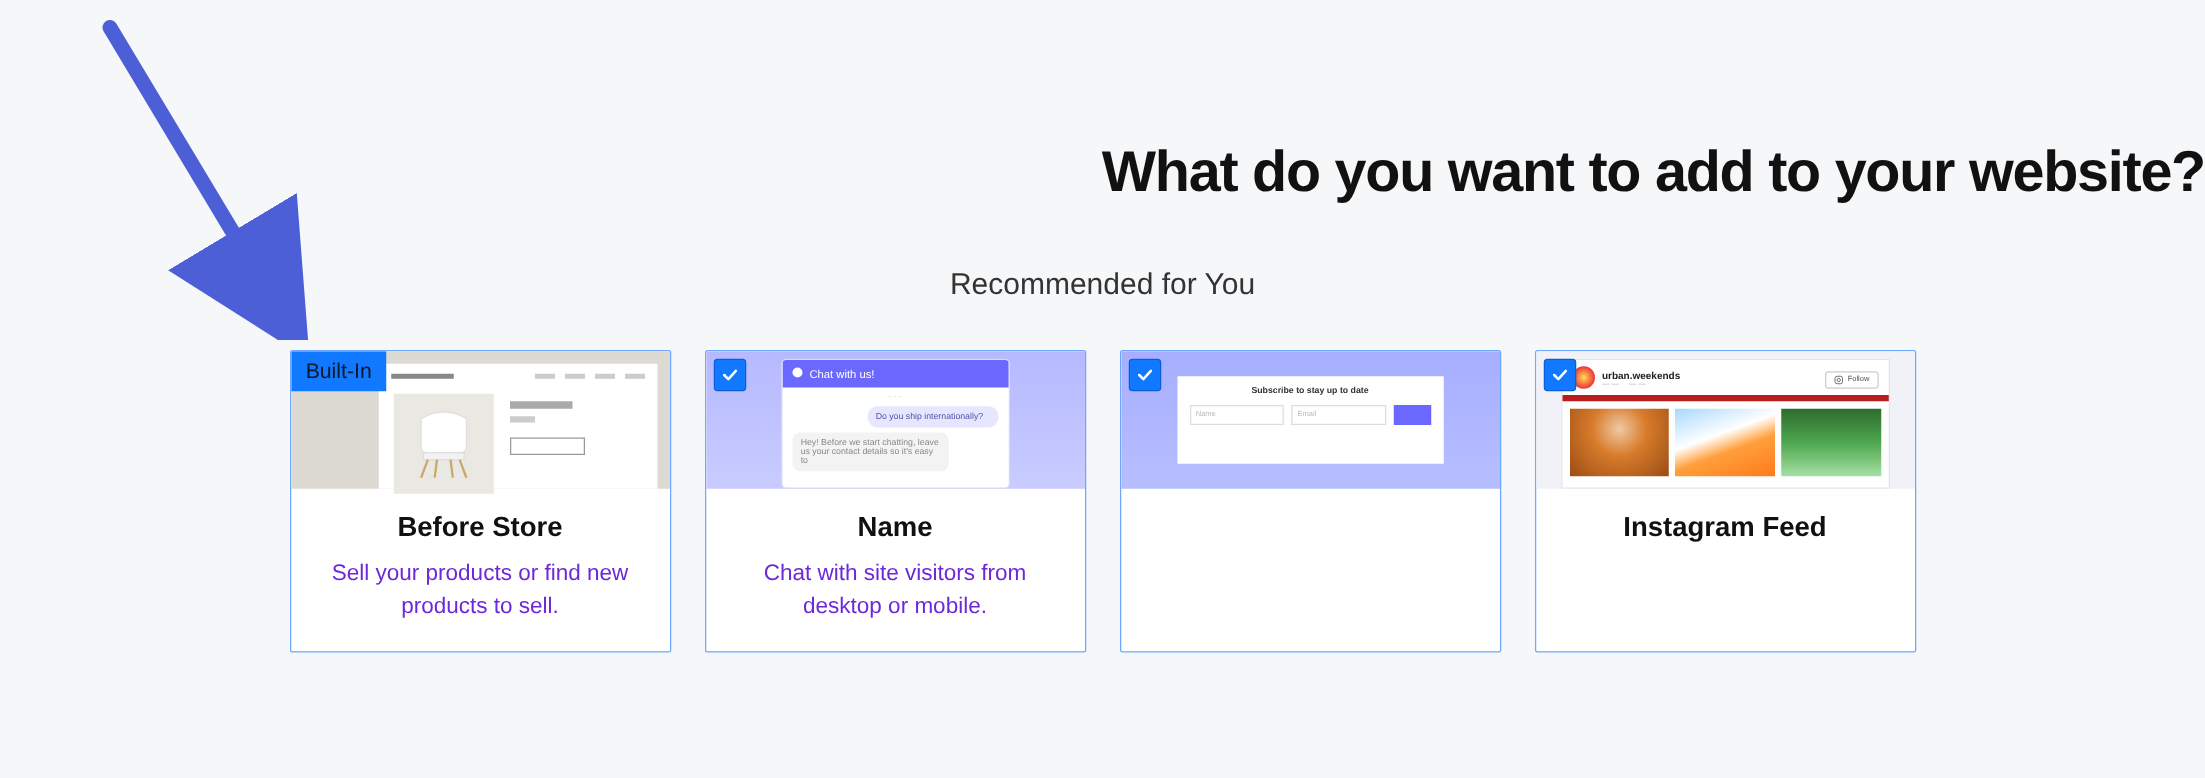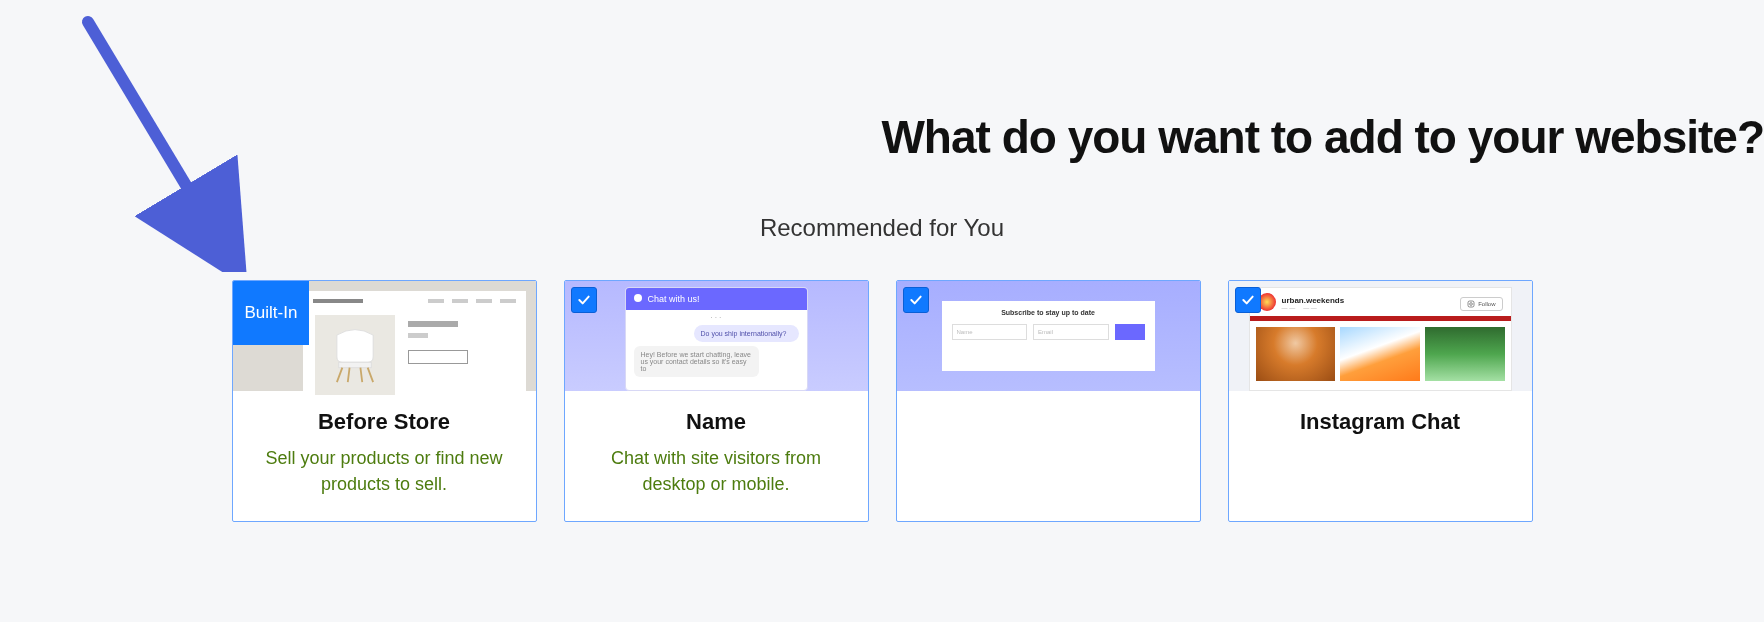--- a/index.html
+++ b/index.html
@@ -58,31 +58,31 @@
   }
   .card-title {
     font-size: 22px;
     font-weight: 600;
     color: #111;
     margin-bottom: 10px;
   }
   .card-desc {
     font-size: 18px;
     font-weight: 300;
-    color: #4d7c0f;
+    color: #6d28d9;
     line-height: 1.45;
   }
   .badge-builtin {
     position: absolute;
     top: 0; left: 0;
     background: #1079ff;
-    color: #ffffff;
+    color: #0f172a;
     font-size: 17px;
     font-weight: 400;
-    padding: 22px 12px;
+    padding: 6px 12px;
     z-index: 3;
   }
   .checkbox {
     position: absolute;
     top: 6px; left: 6px;
     width: 26px; height: 26px;
     background: #1079ff;
     border: 1px solid #0a5fd6;
     border-radius: 3px;
     display: flex;
@@ -282,17 +282,17 @@
           </div>
         </div>
         <div class="insta-grid">
           <div class="ph ph1"></div>
           <div class="ph ph2"></div>
           <div class="ph ph3"></div>
         </div>
       </div>
     </div>
     <div class="card-body">
-      <div class="card-title">Instagram Chat</div>
+      <div class="card-title">Instagram Feed</div>
     </div>
   </div>
 
 </div>
 
 </body></html>

